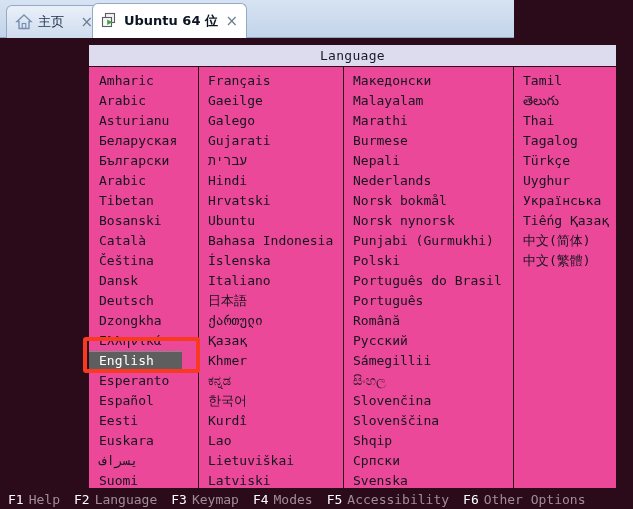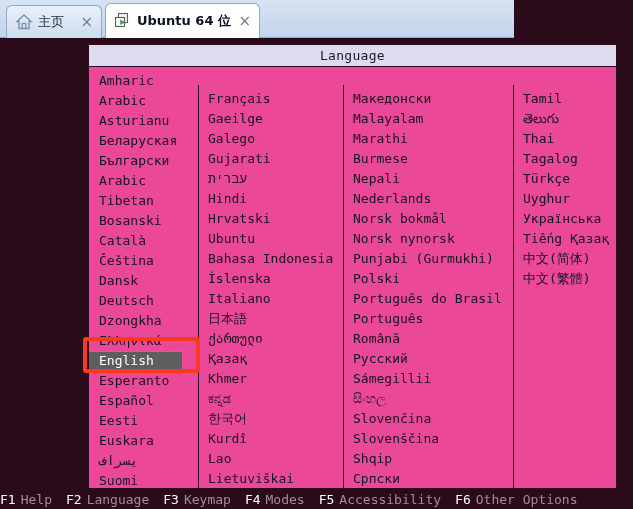--- a/index.html
+++ b/index.html
@@ -39,21 +39,21 @@
     border-bottom: none;
     border-radius: 6px 6px 0 0;
   }
   .tab.inactive {
     left: 6px;
     width: 96px;
     background: linear-gradient(#e9f0f9, #cfdcee);
     color: #20314a;
   }
   .tab.active {
-    left: 105px;
+    left: 92px;
     width: 155px;
     top: 3px;
     height: 35px;
     background: #ffffff;
     color: #0b1422;
     z-index: 5;
     justify-content: center;
   }
   .tab-label {
     font-family: "DejaVu Sans", "Liberation Sans", sans-serif;
@@ -107,21 +107,21 @@
     background: #ec4899;
     box-sizing: border-box;
     overflow: hidden;
   }
   .col {
     box-sizing: border-box;
     padding-top: 4px;
     overflow: hidden;
     position: relative;
   }
-  .col + .col { border-left: 1px solid #2b0b19; margin-top: 18px; }
+  .col + .col { border-left: 1px solid #2b0b19; }
   .col-0 { width: 109px; }
   .col-1 { width: 145px; }
   .col-2 { width: 170px; }
   .col-3 { width: 103px; }
 
   .lang-item {
     height: 20px;
     line-height: 20px;
     font-size: 13px;
     color: #15151f;
@@ -158,21 +158,21 @@
   .fkeybar {
     position: absolute;
     left: 0;
     bottom: 0;
     width: 633px;
     height: 20px;
     background: #2b0b19;
     display: flex;
     align-items: center;
     font-size: 13px;
-    padding-left: 0;
+    padding-left: 8px;
     box-sizing: border-box;
   }
   .fkey { margin-right: 14px; white-space: nowrap; }
   .fkey .k { color: #ffffff; }
   .fkey .t { color: #a08d98; margin-left: 5px; }
 </style>
 </head>
 <body>
 
 <div id="root">

